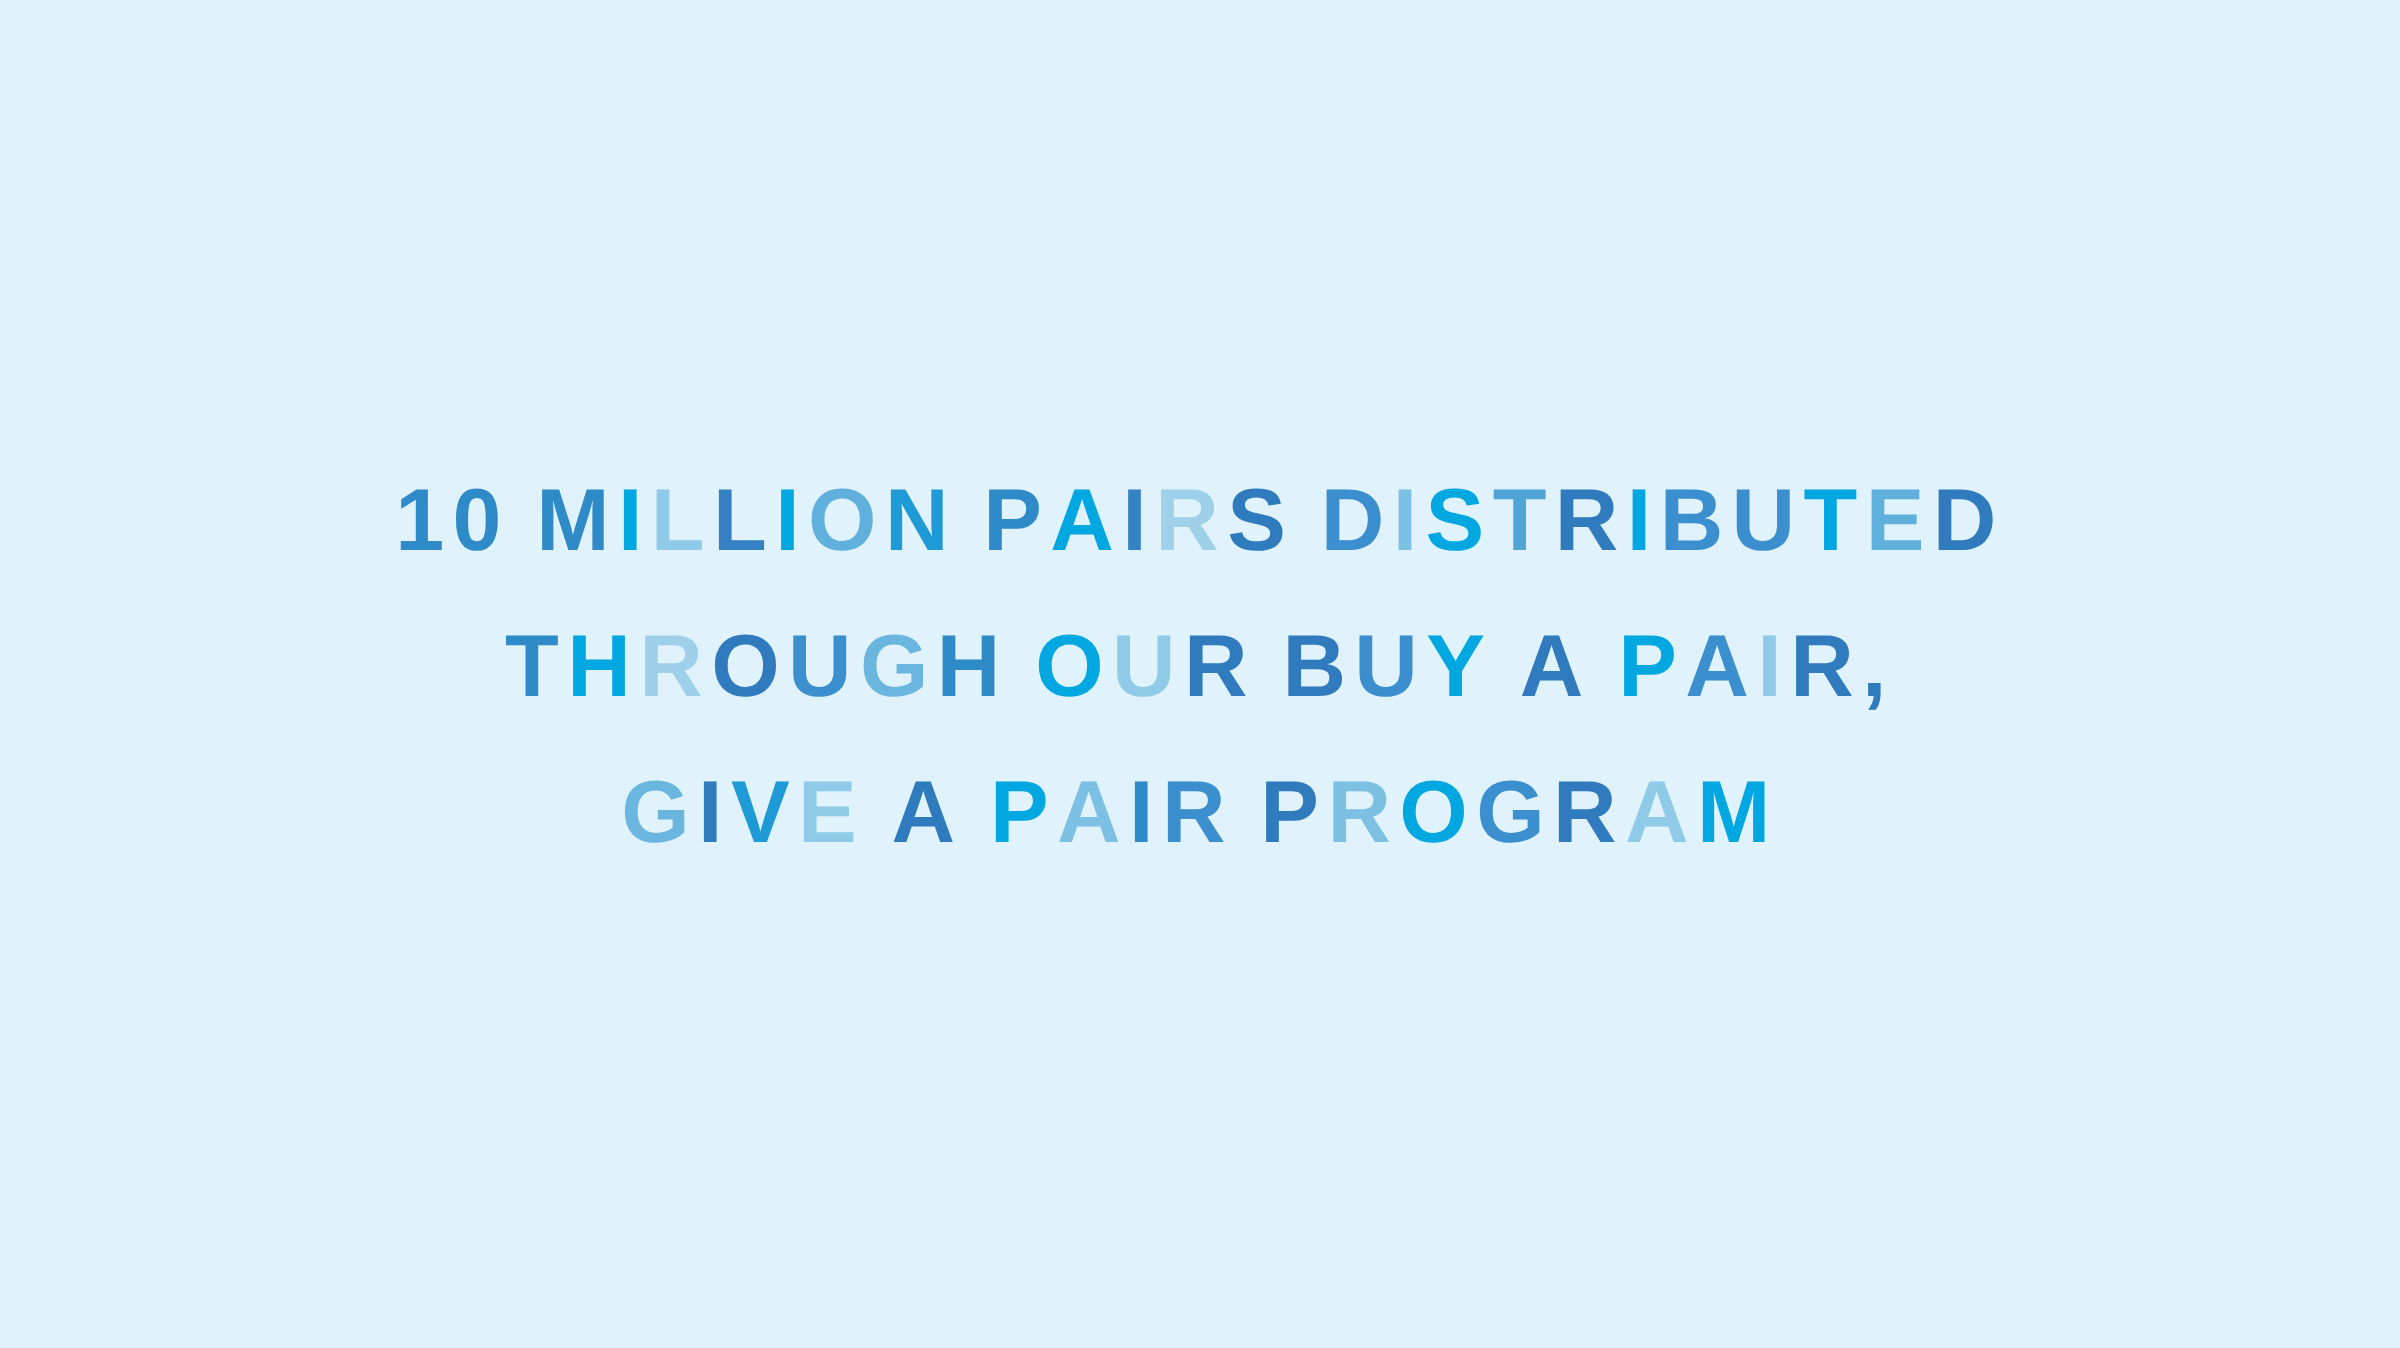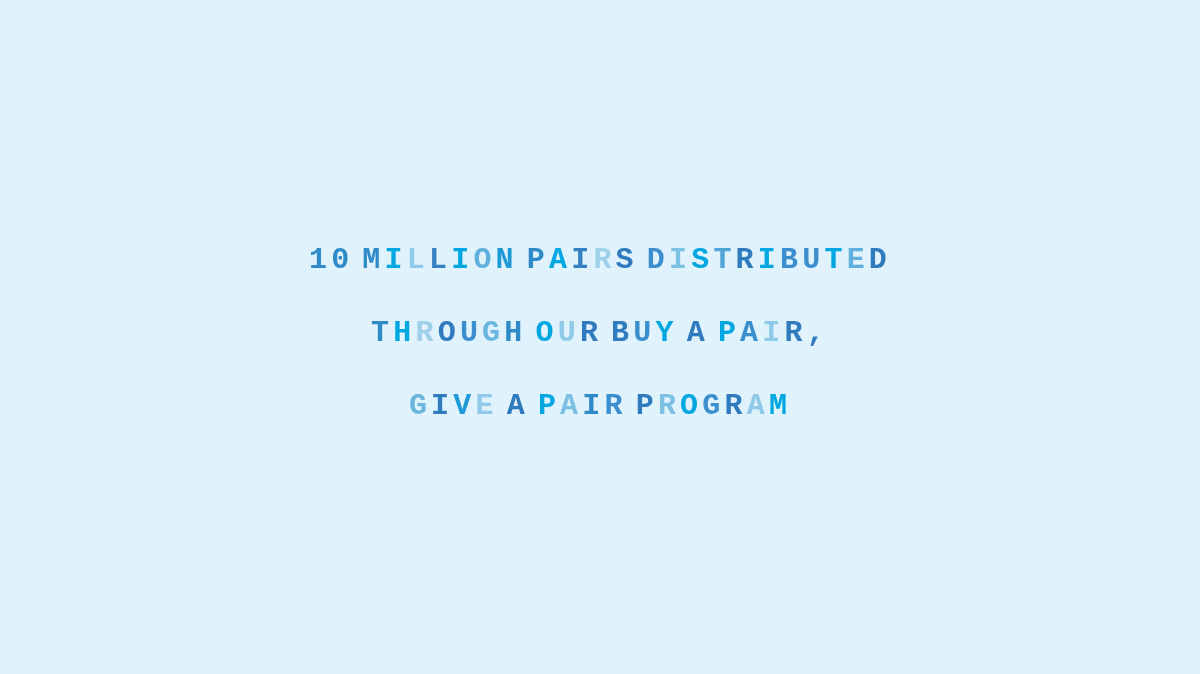--- a/index.html
+++ b/index.html
@@ -21,27 +21,26 @@
     display: flex;
     align-items: center;
     justify-content: center;
   }
   #headline {
     width: 1100px;
     text-align: center;
     margin-top: -8px;
   }
   .line {
-    font-size: 30px;
+    font-size: 44px;
     font-weight: 700;
     letter-spacing: 4.2px;
     line-height: 73px;
     white-space: nowrap;
     text-transform: uppercase;
-    font-family: Liberation Mono, monospace;
   }
   .line .ltr {
     display: inline-block;
   }
   .line .sp {
     display: inline-block;
     width: 0.30em;
   }
 </style>
 </head>

